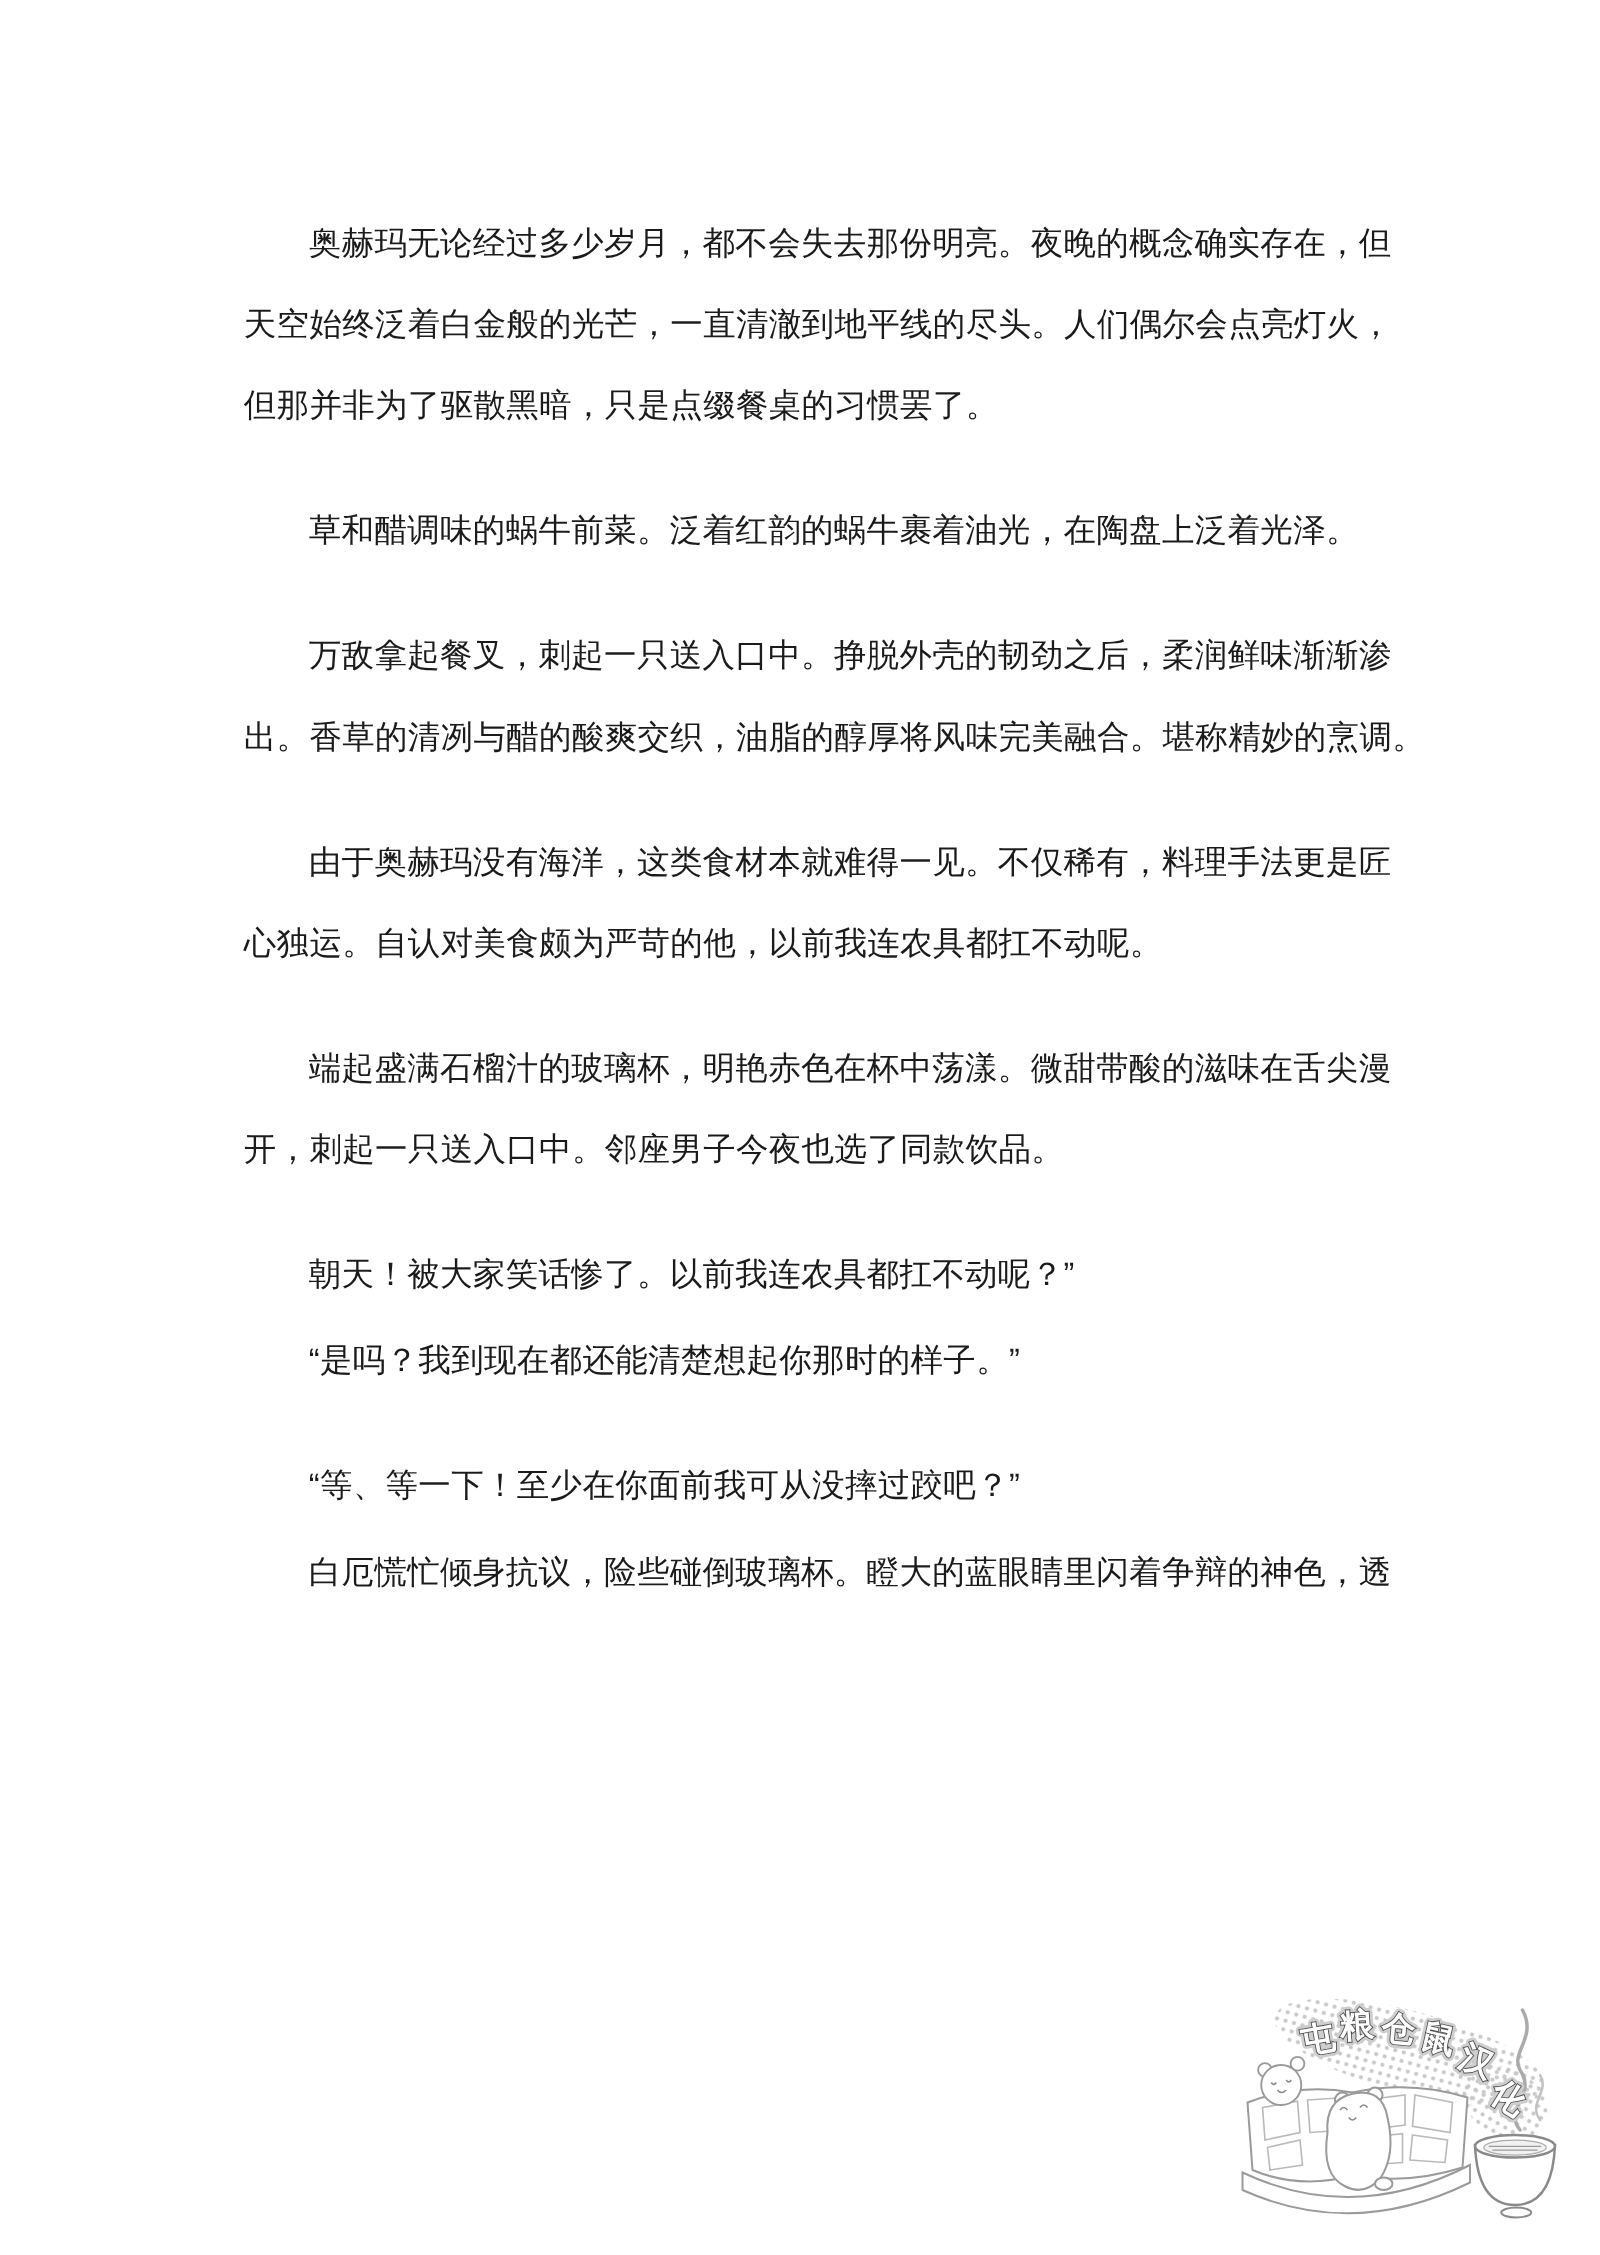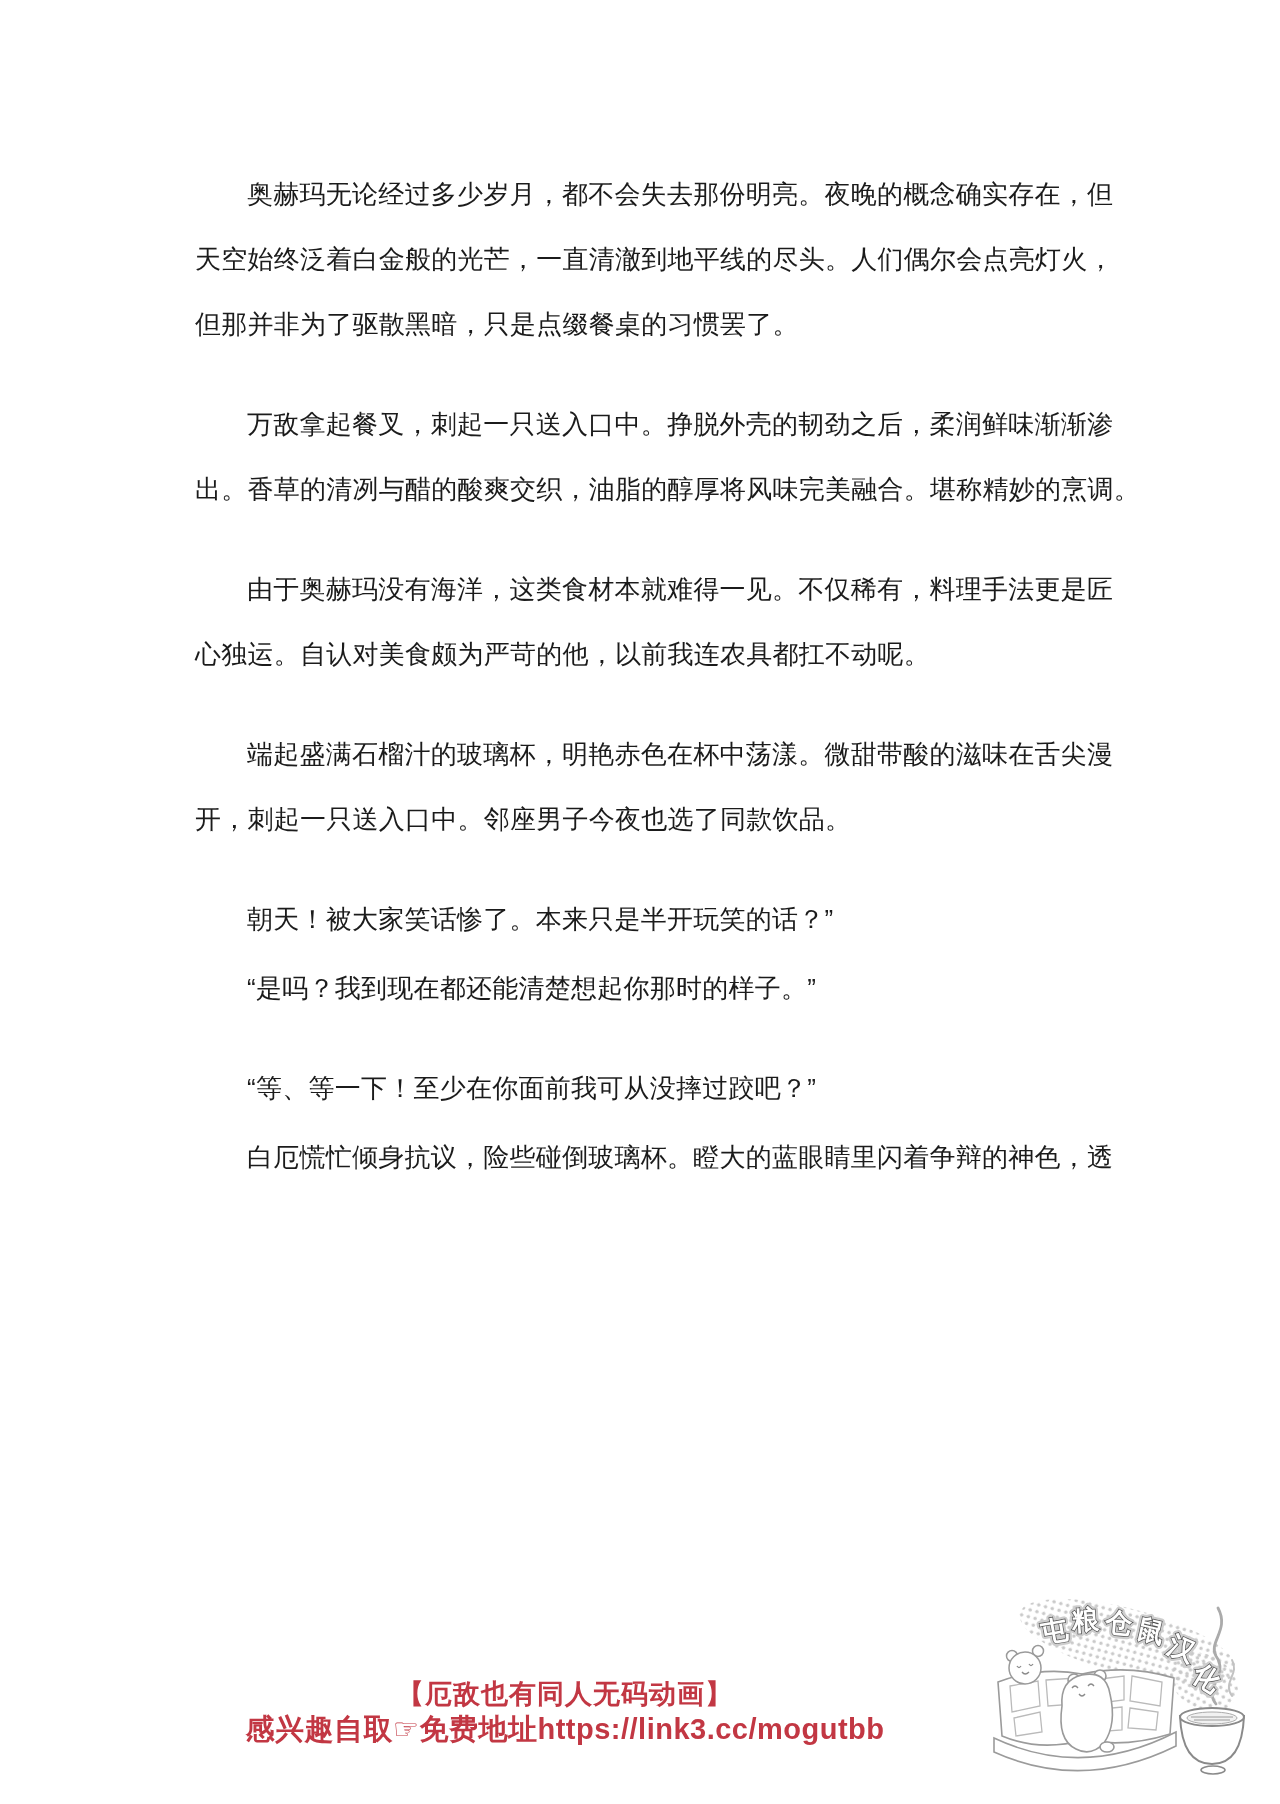--- a/index.html
+++ b/index.html
@@ -53,51 +53,48 @@
 
 <div class="page">
 
   <div class="novel-text">
       <div class="para">
         <div class="tline">奥赫玛无论经过多少岁月，都不会失去那份明亮。夜晚的概念确实存在，但</div>
         <div class="tline">天空始终泛着白金般的光芒，一直清澈到地平线的尽头。人们偶尔会点亮灯火，</div>
         <div class="tline">但那并非为了驱散黑暗，只是点缀餐桌的习惯罢了。</div>
       </div>
       <div class="para gap">
+        <div class="tline">草和醋调味的蜗牛前菜。泛着红韵的蜗牛裹着油光，在陶盘上泛着光泽。</div>
       </div>
       <div class="para gap">
         <div class="tline">万敌拿起餐叉，刺起一只送入口中。挣脱外壳的韧劲之后，柔润鲜味渐渐渗</div>
         <div class="tline">出。香草的清冽与醋的酸爽交织，油脂的醇厚将风味完美融合。堪称精妙的烹调。</div>
       </div>
       <div class="para gap">
         <div class="tline">由于奥赫玛没有海洋，这类食材本就难得一见。不仅稀有，料理手法更是匠</div>
         <div class="tline">心独运。自认对美食颇为严苛的他，以前我连农具都扛不动呢。</div>
       </div>
       <div class="para gap">
         <div class="tline">端起盛满石榴汁的玻璃杯，明艳赤色在杯中荡漾。微甜带酸的滋味在舌尖漫</div>
         <div class="tline">开，刺起一只送入口中。邻座男子今夜也选了同款饮品。</div>
       </div>
       <div class="para gap">
-        <div class="tline">朝天！被大家笑话惨了。本来只是半开玩笑的话？”</div>
+        <div class="tline">朝天！被大家笑话惨了。以前我连农具都扛不动呢？”</div>
       </div>
       <div class="para tight">
         <div class="tline">“是吗？我到现在都还能清楚想起你那时的样子。”</div>
       </div>
       <div class="para gap">
         <div class="tline">“等、等一下！至少在你面前我可从没摔过跤吧？”</div>
       </div>
       <div class="para tight">
         <div class="tline">白厄慌忙倾身抗议，险些碰倒玻璃杯。瞪大的蓝眼睛里闪着争辩的神色，透</div>
       </div>
     </div>
 
-  <div class="footer" style="color: rgb(194, 55, 67);">
-    <div class="footer-line1">【厄敌也有同人无码动画】</div>
-    <div class="footer-line2">感兴趣自取☞免费地址https://link3.cc/mogutbb</div>
-  </div>
 
   <svg class="watermark" viewBox="0 0 292 226">
     <defs>
       <pattern id="ht" width="7" height="7" patternUnits="userSpaceOnUse">
         <circle cx="2.2" cy="2.2" r="1.7" fill="#c9c9c9"></circle>
       </pattern>
     </defs>
 
     <g>
       <ellipse cx="140" cy="64" rx="112" ry="33" fill="url(#ht)" transform="rotate(15 140 64)"></ellipse>

